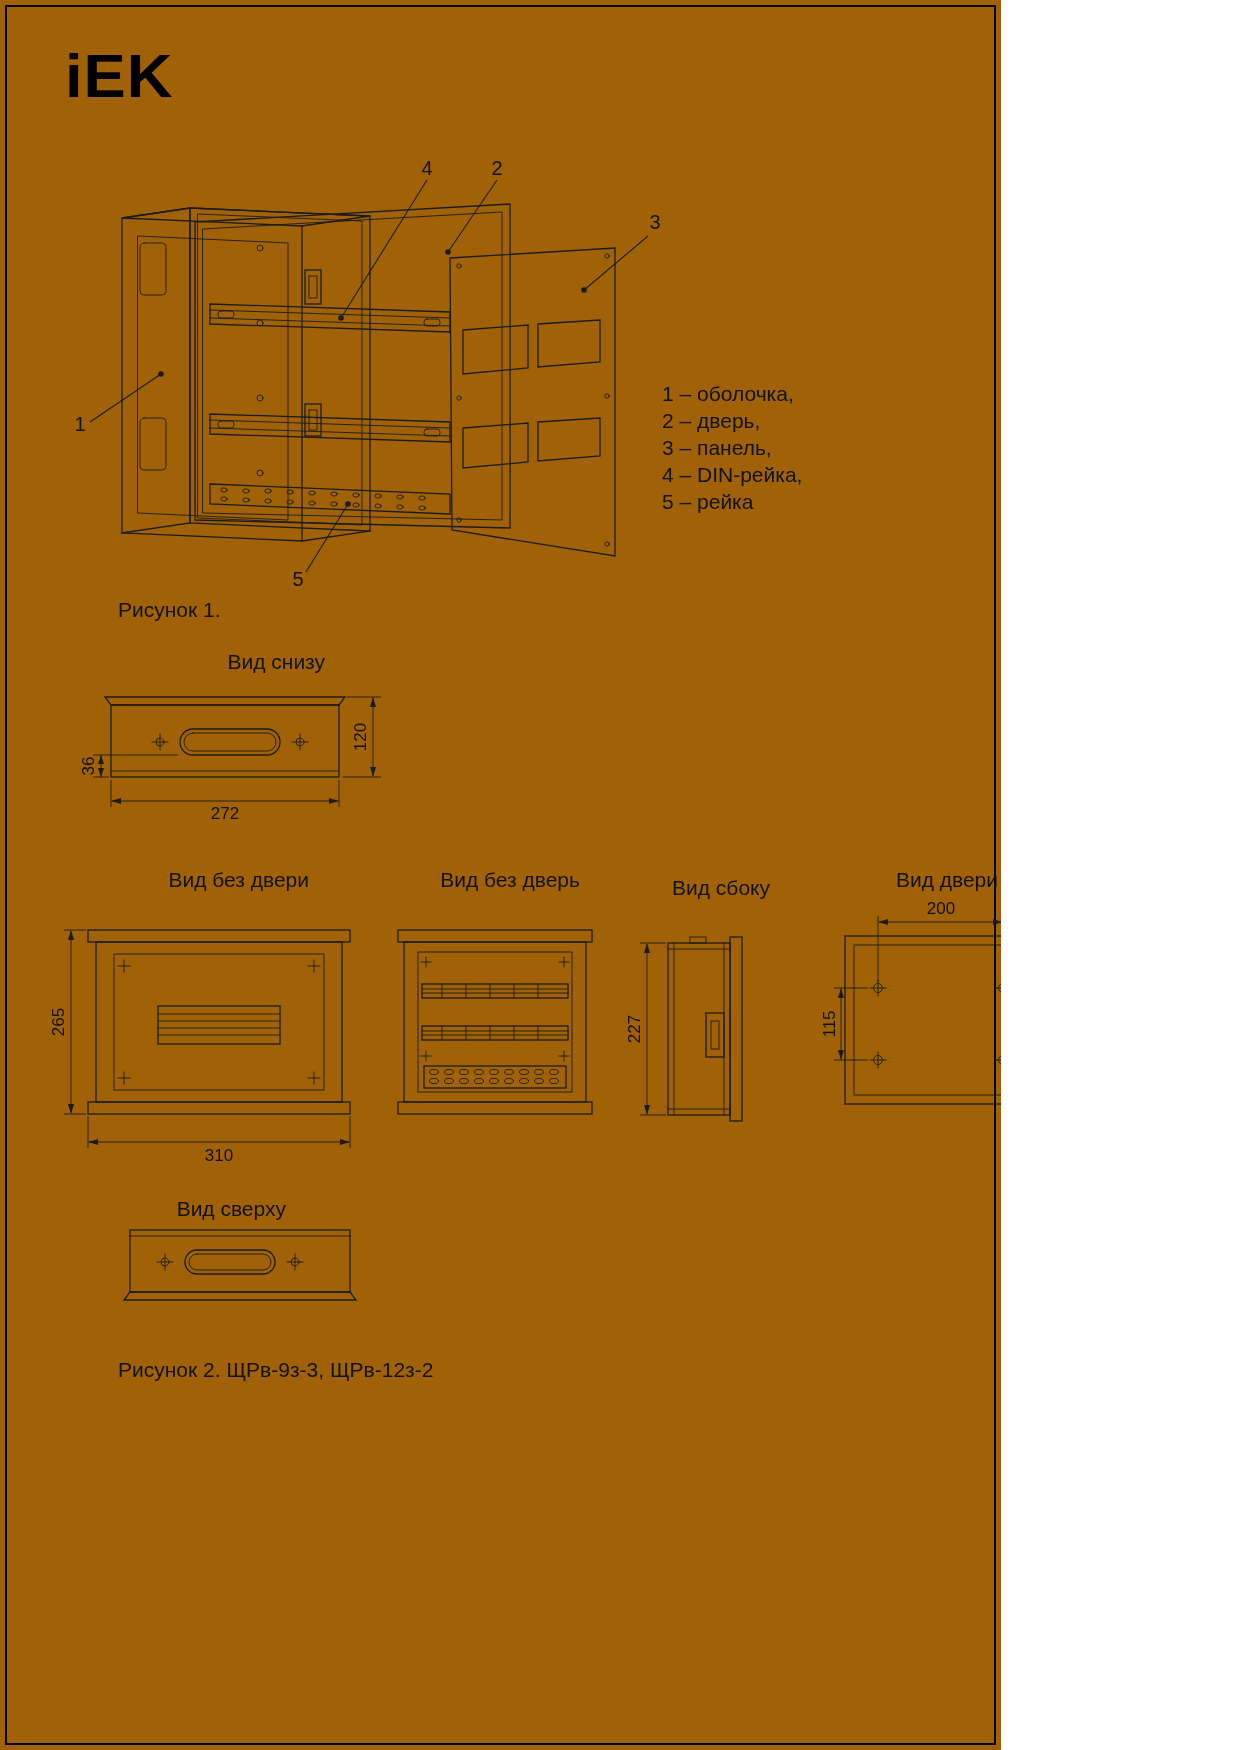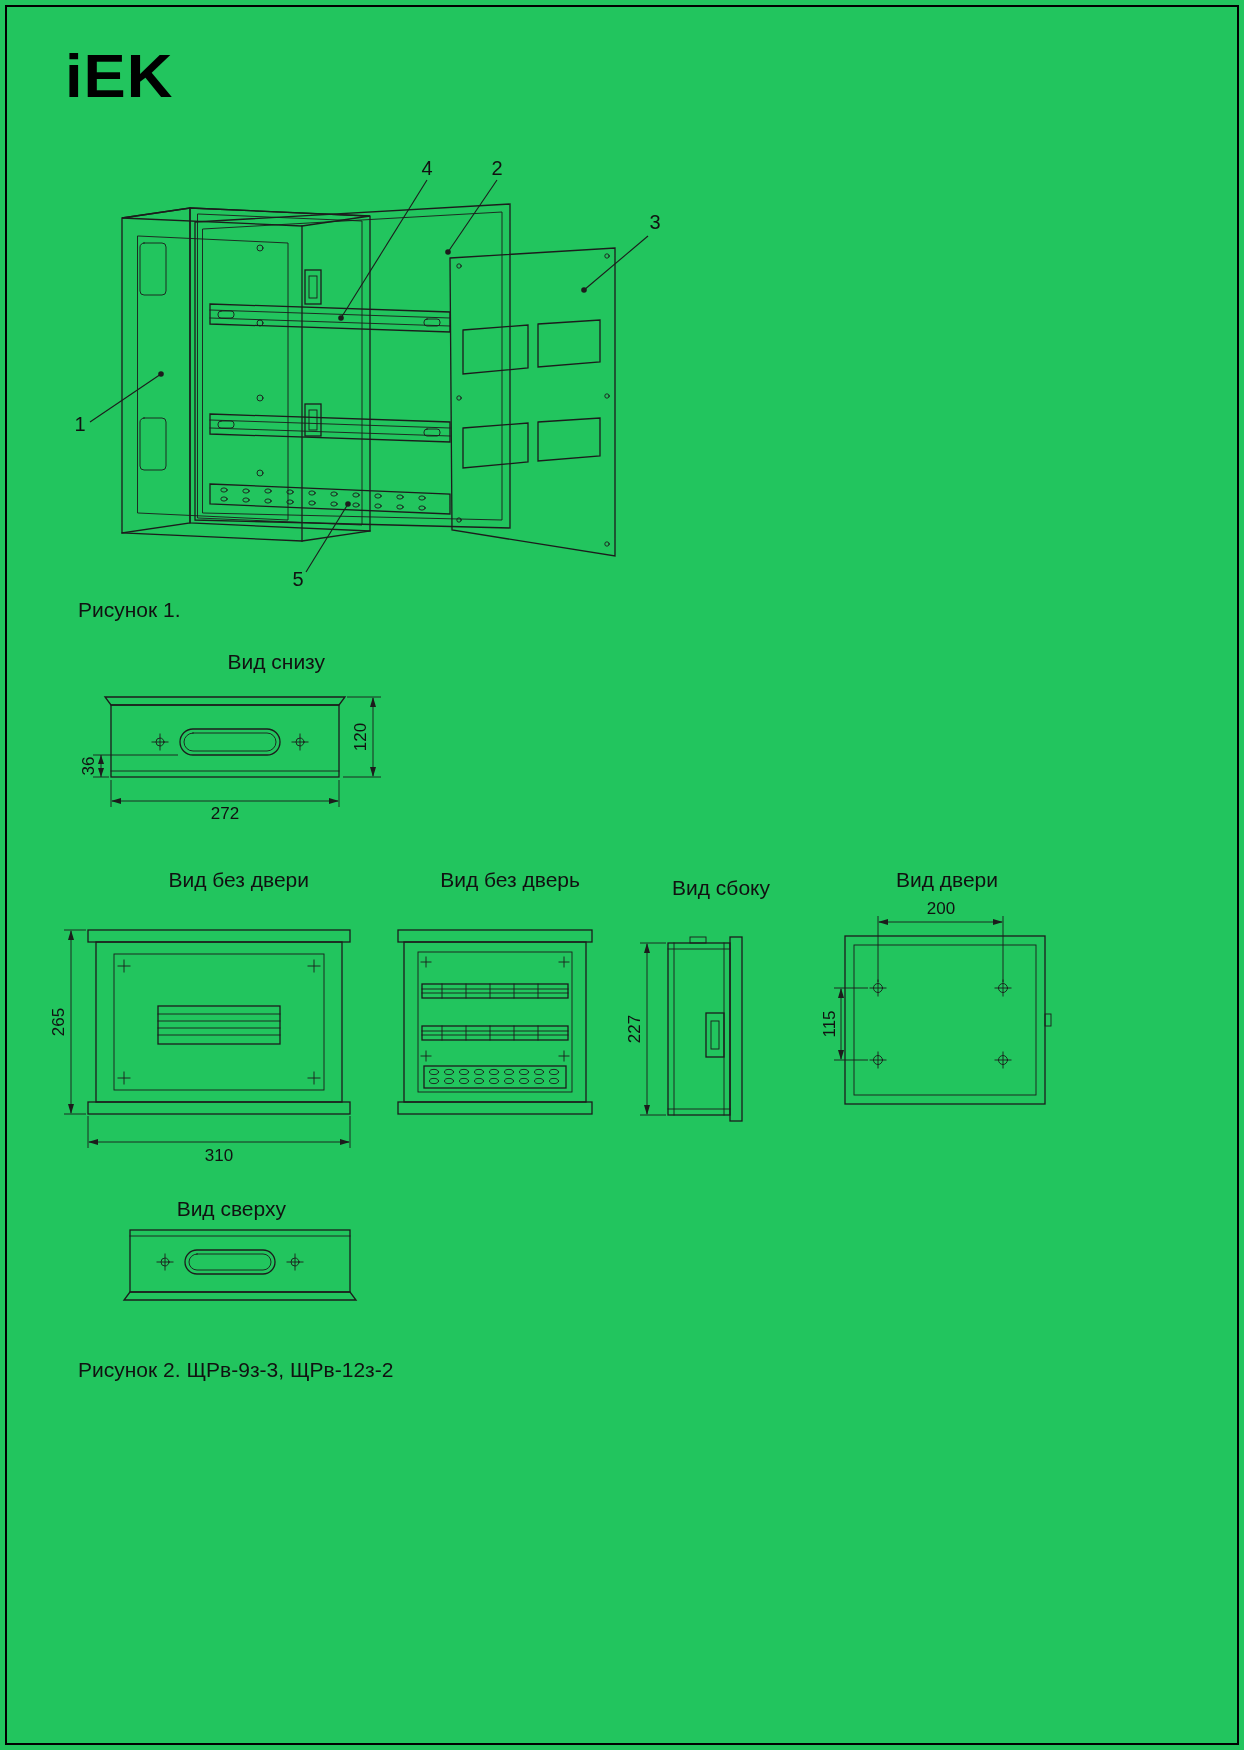--- a/index.html
+++ b/index.html
@@ -1,23 +1,23 @@
 <!DOCTYPE html>
 <html><head>
 <meta charset="utf-8">
 <style>
   * { margin:0; padding:0; box-sizing:border-box; }
   html,body { background:#ffffff; }
   body { font-family:"Liberation Sans", sans-serif; color:#111; }
-  .page { position:relative; width:1244px; height:1750px; background:#22c55e; overflow:hidden; }
+  .page { position:relative; width:1001px; height:1750px; background:#a16207; overflow:hidden; }
   .frame { position:absolute; inset:5px; border:2px solid #000; pointer-events:none; }
   .logo { position:absolute; left:66px; top:40px; font-size:62px; font-weight:bold;
           letter-spacing:1px; color:#000; transform:scaleX(1.02); }
   .view-title { position:absolute; font-size:21px; text-align:right; white-space:nowrap; }
-  .caption { position:absolute; font-size:21px; white-space:nowrap; }
+  .caption { position:absolute; font-size:21px; white-space:nowrap;margin-left:40px; }
   .legend { position:absolute; left:662px; top:380px; font-size:21px; line-height:27px; }
   svg { position:absolute; overflow:visible; }
   .ln  { stroke:#1c1c1c; stroke-width:1.3; fill:none; stroke-linejoin:miter; stroke-linecap:square; }
   .ln .thin, .thin { stroke-width:0.9; }
   .ldr line { stroke:#1c1c1c; stroke-width:1.1; }
   .dot { fill:#1c1c1c; stroke:none; }
   .dims line { stroke:#1c1c1c; stroke-width:0.9; fill:none; }
   .dims polygon { fill:#1c1c1c; stroke:none; }
   text { font-family:"Liberation Sans", sans-serif; fill:#111; }
   .num { font-size:20px; }
@@ -115,20 +115,27 @@
       <line x1="246" y1="424" x2="288" y2="356"></line>
         <circle cx="288" cy="356" r="2.8" class="dot"></circle>
     </g>
     <text class="num" x="367" y="27" text-anchor="middle">4</text>
     <text class="num" x="437" y="27" text-anchor="middle">2</text>
     <text class="num" x="595" y="81" text-anchor="middle">3</text>
     <text class="num" x="20" y="283" text-anchor="middle">1</text>
     <text class="num" x="238" y="438" text-anchor="middle">5</text>
   </svg>
 
+  <div class="legend">
+    <div>1 – оболочка,</div>
+    <div>2 – дверь,</div>
+    <div>3 – панель,</div>
+    <div>4 – DIN-рейка,</div>
+    <div>5 – рейка</div>
+  </div>
 
   <div class="caption" style="left:78px; top:598px">Рисунок 1.</div>
 
   <div class="view-title" style="left:160px; top:650px; width:165px">Вид снизу</div>
   <svg style="left:85px; top:685px" width="320" height="140" viewBox="0 0 320 140">
     <g class="ln">
       <polygon points="20,12 260,12 254,20 26,20"></polygon>
       <rect x="26" y="20" width="228" height="72"></rect>
       <line x1="26" y1="86" x2="254" y2="86" class="thin"></line>
       <rect x="95" y="44" width="100" height="26" rx="13"></rect>

